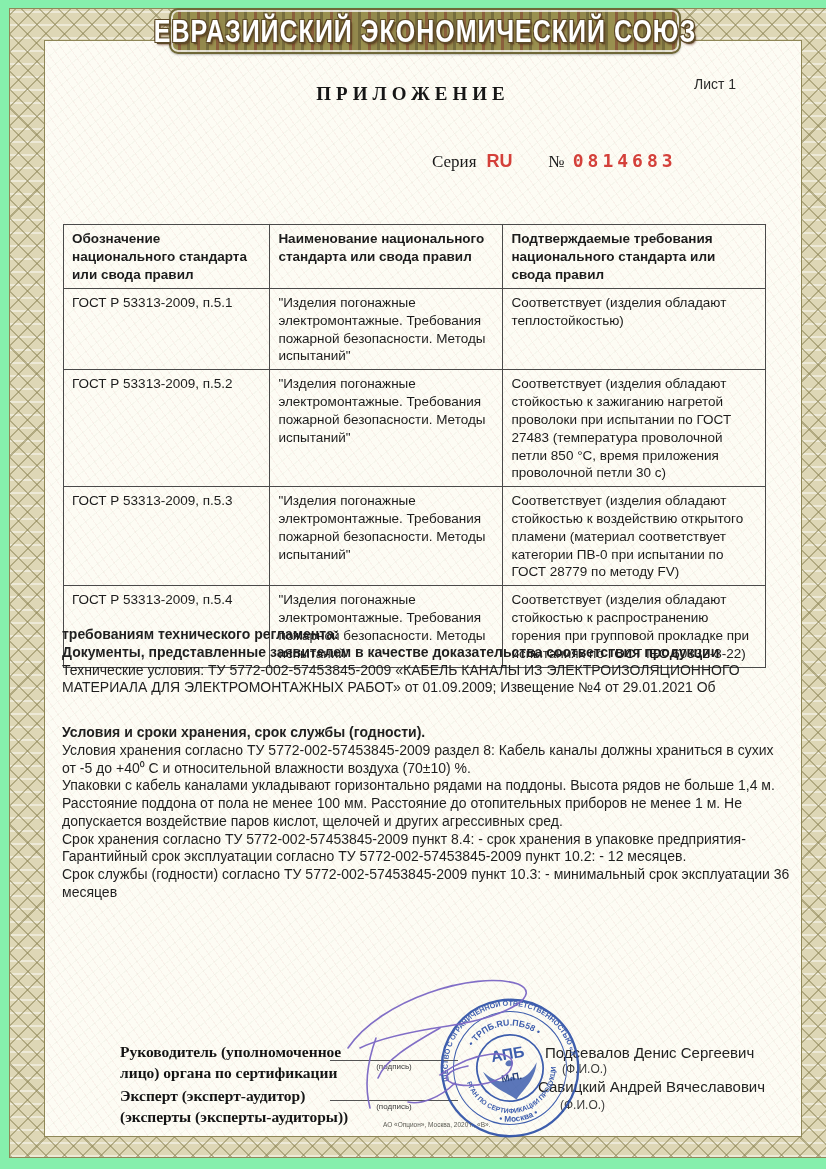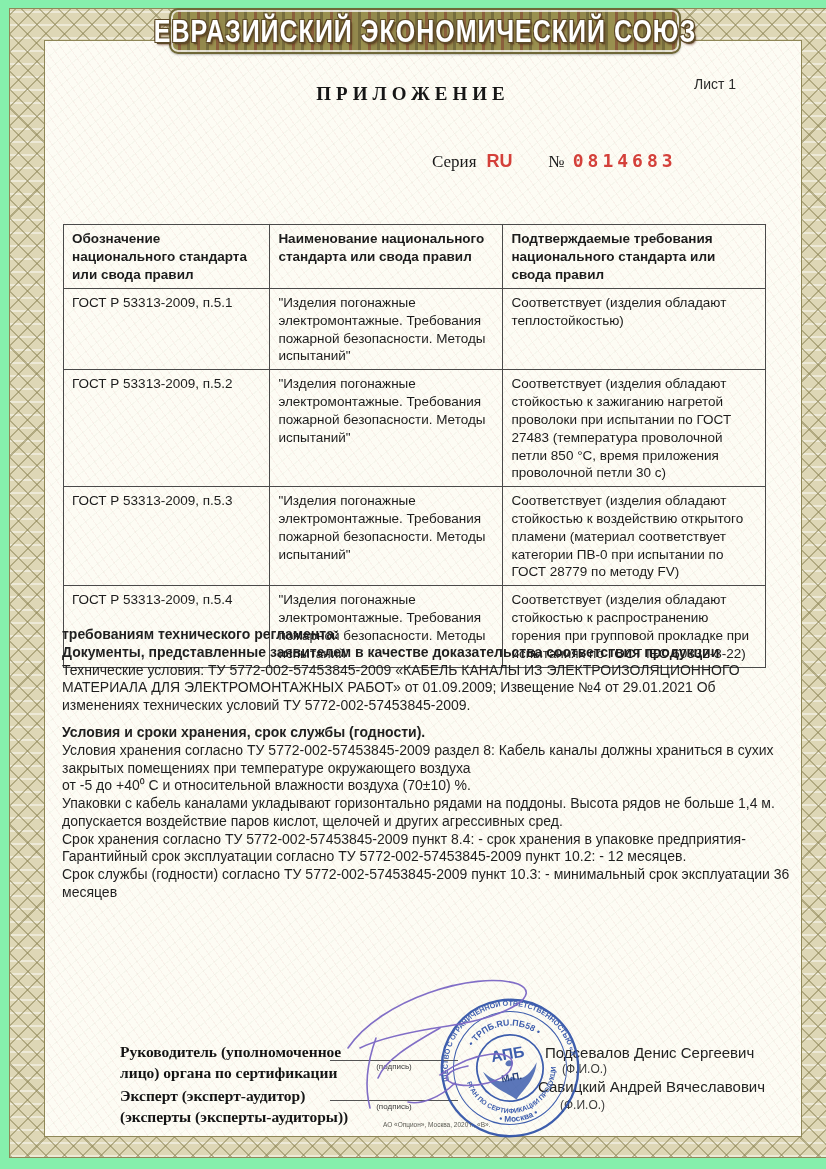--- a/index.html
+++ b/index.html
@@ -132,31 +132,30 @@
   <div class="section docs">
     <div class="head-wrap">
       <div class="head">
           <div>требованиям технического регламента:</div>
           <div>Документы, представленные заявителем в качестве доказательства соответствия продукции</div>
         </div>
     </div>
     <div>
         <div>Технические условия: ТУ 5772-002-57453845-2009 «КАБЕЛЬ КАНАЛЫ ИЗ ЭЛЕКТРОИЗОЛЯЦИОННОГО</div>
         <div>МАТЕРИАЛА ДЛЯ ЭЛЕКТРОМОНТАЖНЫХ РАБОТ» от 01.09.2009; Извещение №4 от 29.01.2021 Об</div>
-        <div>изменениях технических условий ТУ 5772-002-57453845-2009.</div>
       </div>
   </div>
 
   <div class="section storage">
     <div class="head">Условия и сроки хранения, срок службы (годности).</div>
     <div>
         <div>Условия хранения согласно ТУ 5772-002-57453845-2009 раздел 8: Кабель каналы должны храниться в сухих</div>
-        <div>закрытых помещениях при температуре окружающего воздуха</div>
         <div>от -5 до +40⁰ С и относительной влажности воздуха (70±10) %.</div>
         <div>Упаковки с кабель каналами укладывают горизонтально рядами на поддоны. Высота рядов не больше 1,4 м.</div>
+        <div>Расстояние поддона от пола не менее 100 мм. Расстояние до отопительных приборов не менее 1 м.  Не</div>
         <div>допускается воздействие паров кислот, щелочей и других агрессивных сред.</div>
         <div>Срок хранения согласно ТУ 5772-002-57453845-2009 пункт 8.4: - срок хранения в упаковке предприятия-</div>
         <div>Гарантийный срок эксплуатации согласно ТУ 5772-002-57453845-2009 пункт 10.2: - 12 месяцев.</div>
         <div>Срок службы (годности) согласно ТУ 5772-002-57453845-2009 пункт 10.3: - минимальный срок эксплуатации 36</div>
         <div>месяцев</div>
       </div>
   </div>
 
   <div class="sig-label lbl-head">Руководитель (уполномоченное лицо) органа по сертификации</div>
   <div class="sig-label lbl-expert">Эксперт (эксперт-аудитор) (эксперты (эксперты-аудиторы))</div>

